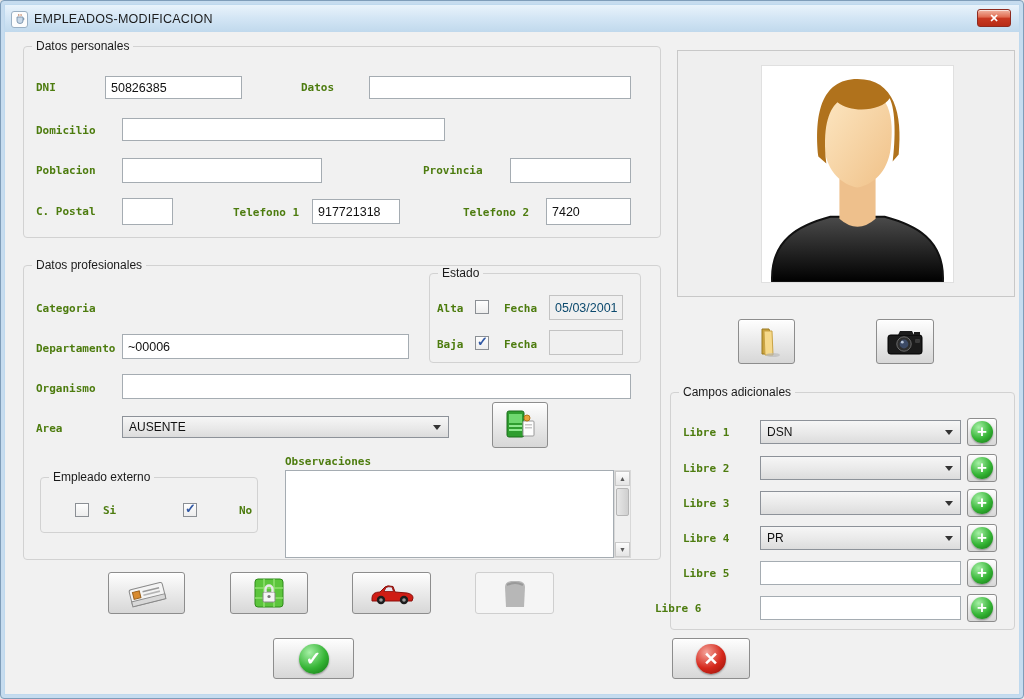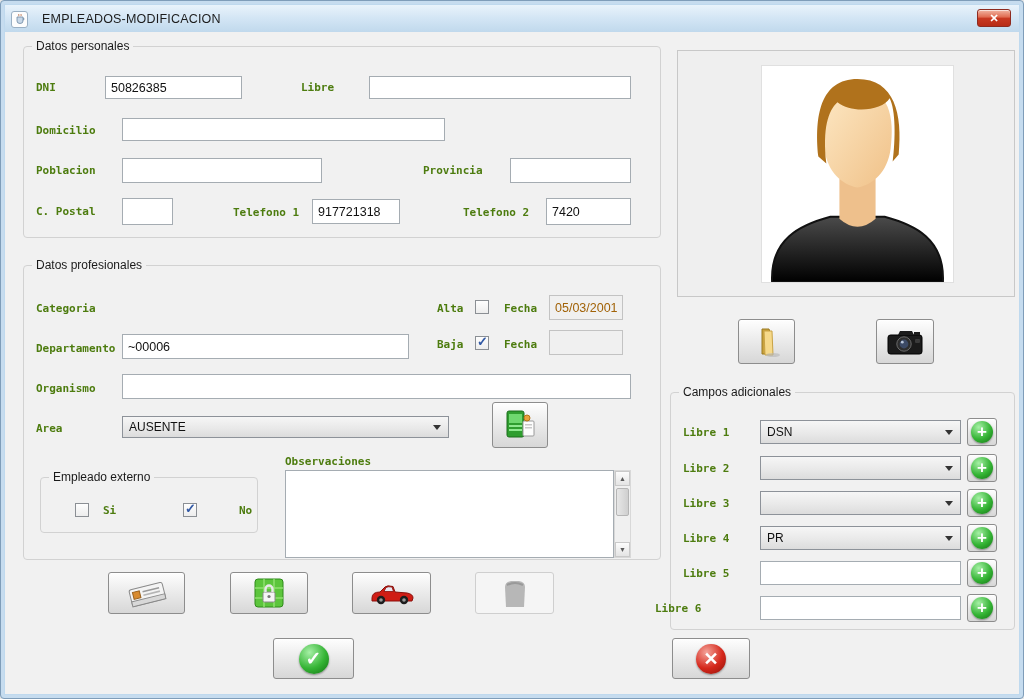--- a/index.html
+++ b/index.html
@@ -8,21 +8,21 @@
   .window {
     position:relative; width:1024px; height:699px;
     border:1px solid #7f9db9; border-radius:4px;
     background:#bfd9ee;
     box-shadow: inset 0 0 0 3px #c6dcef;
     overflow:hidden;
   }
   .titlebar {
     position:absolute; left:4px; top:4px; right:4px; height:28px;
     background:linear-gradient(#e9f3fb, #d4e6f5 45%, #bfd8ec);
-    display:flex; align-items:center;gap:8px;
+    display:flex; align-items:center;
   }
   .title-icon {
     width:17px; height:17px; margin-left:6px; margin-right:6px;
     background:#fdfdfd; border:1px solid #9ab0c4; border-radius:3px;
     display:flex; align-items:center; justify-content:center;
   }
   .title-text { font-size:12.5px; color:#1c1c1c; letter-spacing:.2px; }
   .close-btn {
     position:absolute; right:8px; top:4px; width:34px; height:18px;
     background:linear-gradient(#f2b5a2, #e06a50 45%, #c93a22 50%, #b82c16);
@@ -49,21 +49,21 @@
     position:absolute; font-family:"DejaVu Sans Mono", monospace;
     font-size:11px; font-weight:bold; color:#4d7c0f; white-space:nowrap;
   }
 
   input.tf, .tf-div {
     position:absolute; border:1px solid #a5acb2; background:#fff;
     font-family:"Liberation Sans", sans-serif; font-size:12.5px; color:#111;
     padding:1px 5px;
   }
   .tf.disabled {
-    background:#f0f0f0; color:#a16207; border-color:#c3c3c3;
+    background:#f0f0f0; color:#0c4a6e; border-color:#c3c3c3;
   }
 
   .combo {
     position:absolute; border:1px solid #8d9299;
     background:linear-gradient(#f6f6f6, #e9e9e9 55%, #dcdcdc);
     font-size:12px; color:#111; display:flex; align-items:center;
     padding-left:6px; cursor:pointer;
   }
   .combo .arrow {
     position:absolute; right:7px; top:50%; margin-top:-2px;
@@ -153,21 +153,21 @@
 
   <div class="client">
 
     <div class="group" style="left:18px; top:14px; width:638px; height:192px;">
       <span class="legend">Datos personales</span>
     </div>
 
     <span class="mlabel" style="left:31px; top:49px;">DNI</span>
     <input class="tf" style="left: 100px; top: 44px; width: 137px; height: 23px;" value="50826385">
 
-    <span class="mlabel" style="left:296px; top:49px;">Libre</span>
+    <span class="mlabel" style="left:296px; top:49px;">Datos</span>
     <input class="tf" style="left: 364px; top: 44px; width: 262px; height: 23px;" value="">
 
     <span class="mlabel" style="left:31px; top:92px;">Domicilio</span>
     <input class="tf" style="left: 117px; top: 86px; width: 323px; height: 23px;" value="">
 
     <span class="mlabel" style="left:31px; top:132px;">Poblacion</span>
     <input class="tf" style="left: 117px; top: 126px; width: 200px; height: 25px;" value="">
 
     <span class="mlabel" style="left:418px; top:132px;">Provincia</span>
     <input class="tf" style="left: 505px; top: 126px; width: 121px; height: 25px;" value="">
@@ -183,20 +183,23 @@
 
     <div class="group" style="left:18px; top:233px; width:638px; height:295px;">
       <span class="legend">Datos profesionales</span>
     </div>
 
     <span class="mlabel" style="left:31px; top:270px;">Categoria</span>
 
     <span class="mlabel" style="left:31px; top:310px;">Departamento</span>
     <input class="tf" style="left: 117px; top: 302px; width: 287px; height: 25px;" value="~00006">
 
+    <div class="group" style="left:424px; top:241px; width:212px; height:90px;">
+      <span class="legend" style="background:#f1f1f1;">Estado</span>
+    </div>
     <span class="mlabel" style="left:432px; top:270px;">Alta</span>
     <div class="cb" style="left:470px; top:268px;"></div>
     <span class="mlabel" style="left:499px; top:270px;">Fecha</span>
     <input class="tf disabled" style="left: 544px; top: 263px; width: 74px; height: 25px;" value="05/03/2001">
 
     <span class="mlabel" style="left:432px; top:306px;">Baja</span>
     <div class="cb checked" style="left:470px; top:304px;"></div>
     <span class="mlabel" style="left:499px; top:306px;">Fecha</span>
     <input class="tf disabled" style="left: 544px; top: 298px; width: 74px; height: 25px;" value="">
 

